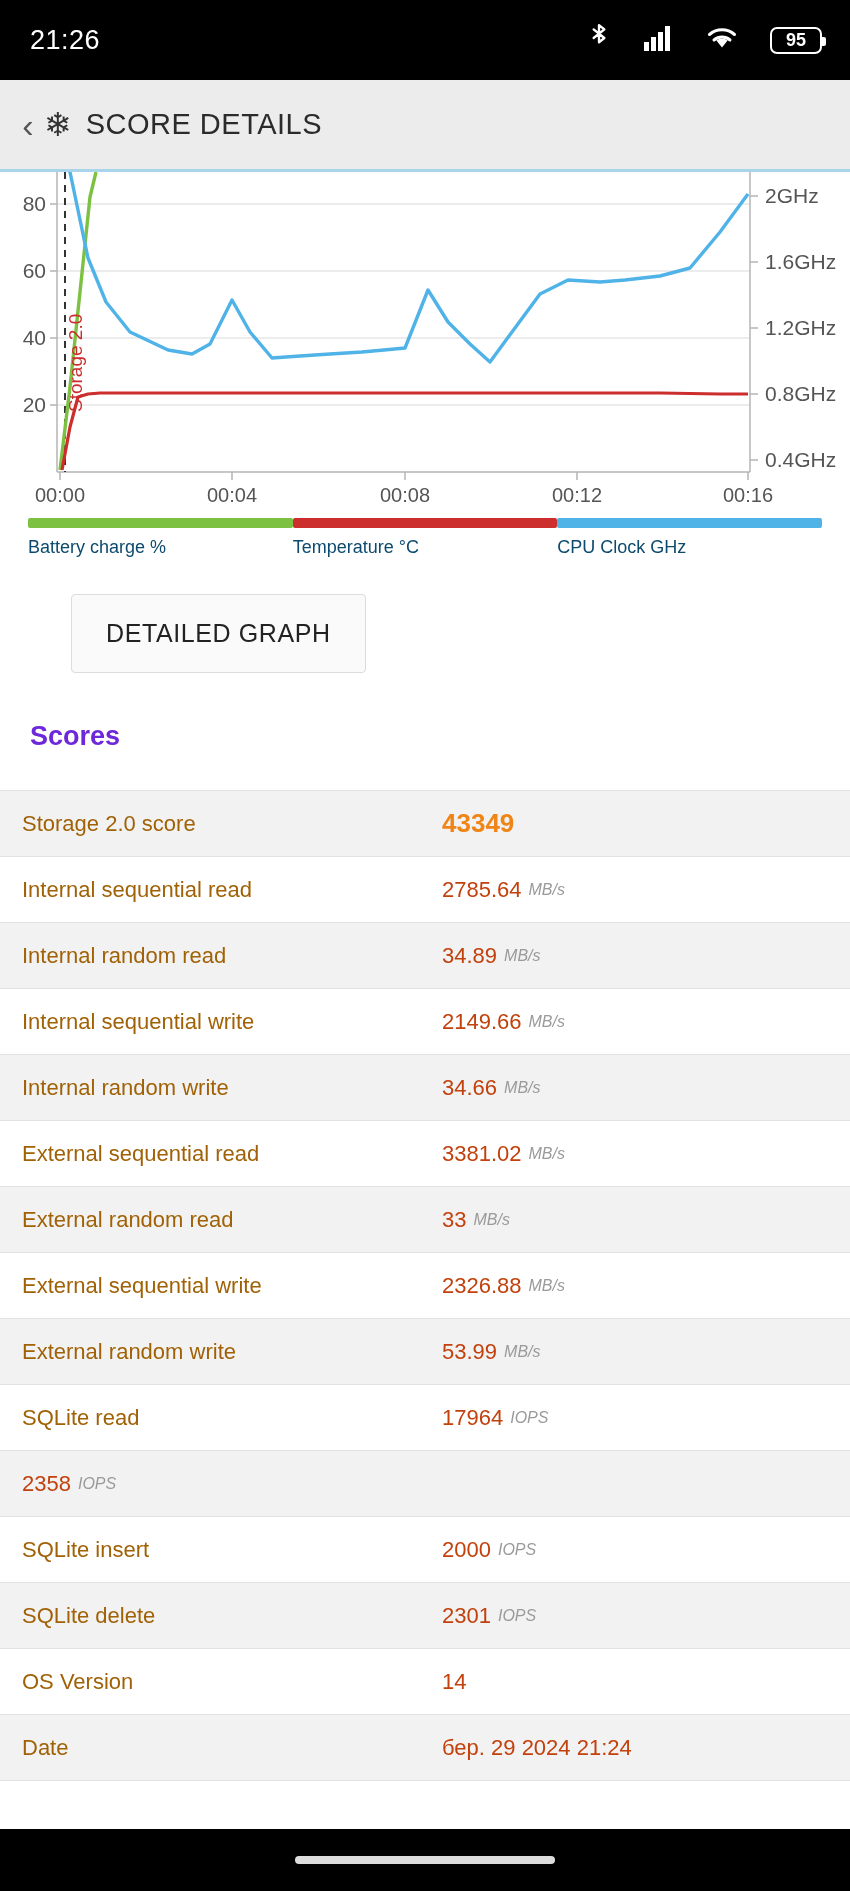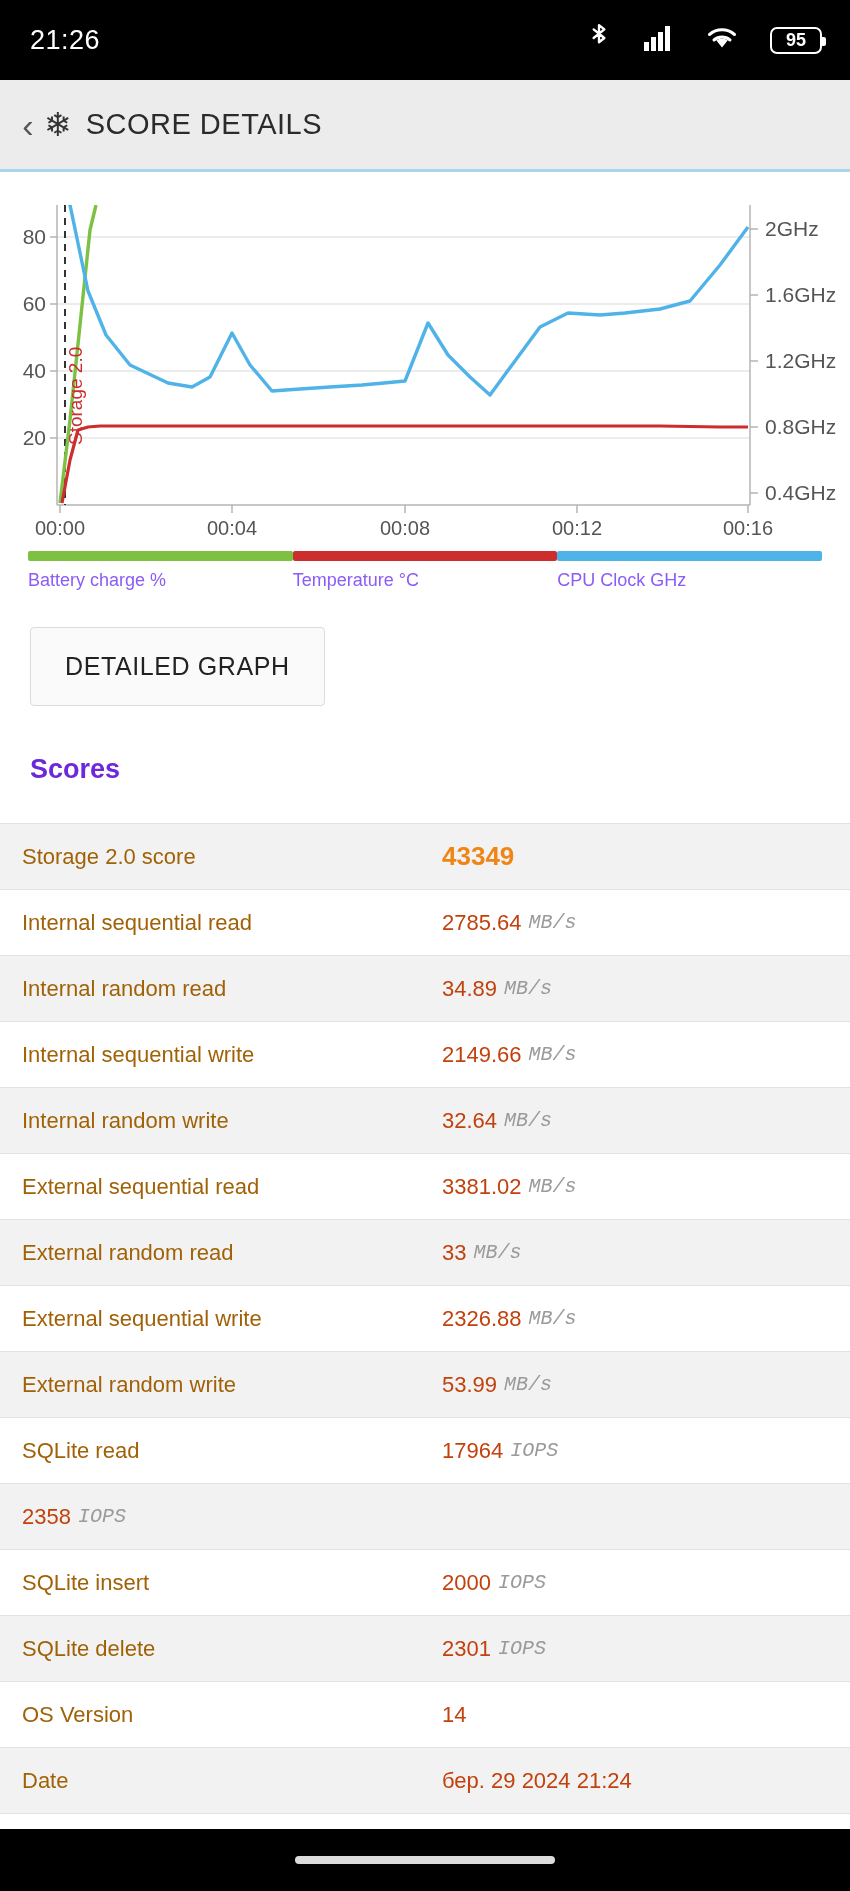--- a/index.html
+++ b/index.html
@@ -109,42 +109,42 @@
   
   .chart-card {
     background: #fff;
     padding: 0 0 10px 0;
     flex: 0 0 auto;
   }
   .chart-wrap {
     position: relative;
     width: 808px;
     height: 340px;
-    margin-top: 33px;
   }
   .chart-svg { display: block; }
 
   .legend {
     display: flex;
     padding: 6px 28px 0 28px;
     gap: 0;
   }
   .legend-item { flex: 1 1 0; }
   .legend-bar {
     height: 10px;
     border-radius: 2px;
     margin-bottom: 9px;
   }
   .legend-label {
     font-size: 18px;
-    color: #8b5cf6;
+    color: #0c4a6e;
   }
 
   .detailed-btn-row {
     padding: 36px 0 0 30px;
+    margin-left: 41px;
   }
   .detailed-btn {
     display: inline-block;
     background: #fafafa;
     border: 1.5px solid #dcdcdc;
     border-radius: 4px;
     padding: 24px 34px;
     font-size: 25px;
     color: #222;
     letter-spacing: .6px;
@@ -180,25 +180,24 @@
   .score-value {
     font-size: 22px;
     color: #c2410c;
   }
   .score-value.highlight {
     color: #ef8516;
     font-size: 26px;
     font-weight: bold;
   }
   .score-unit {
-    font-size: 20px;
+    font-size: 16px;
     color: #9a9a9a;
     font-style: italic;
     margin-left: 7px;
-    font-family: Liberation Mono, monospace;
   }
 
   
   .nav-bar {
     height: 62px;
     background: #000;
     display: flex;
     align-items: center;
     justify-content: center;
     flex: 0 0 auto;
@@ -353,21 +352,21 @@
       </div>
 
       <div class="score-row">
         <div class="score-label">Internal sequential write</div>
         <div class="score-value">2149.66</div>
         <div class="score-unit">MB/s</div>
       </div>
 
       <div class="score-row alt">
         <div class="score-label">Internal random write</div>
-        <div class="score-value">32.64</div>
+        <div class="score-value">34.66</div>
         <div class="score-unit">MB/s</div>
       </div>
 
       <div class="score-row">
         <div class="score-label">External sequential read</div>
         <div class="score-value">3381.02</div>
         <div class="score-unit">MB/s</div>
       </div>
 
       <div class="score-row alt">

